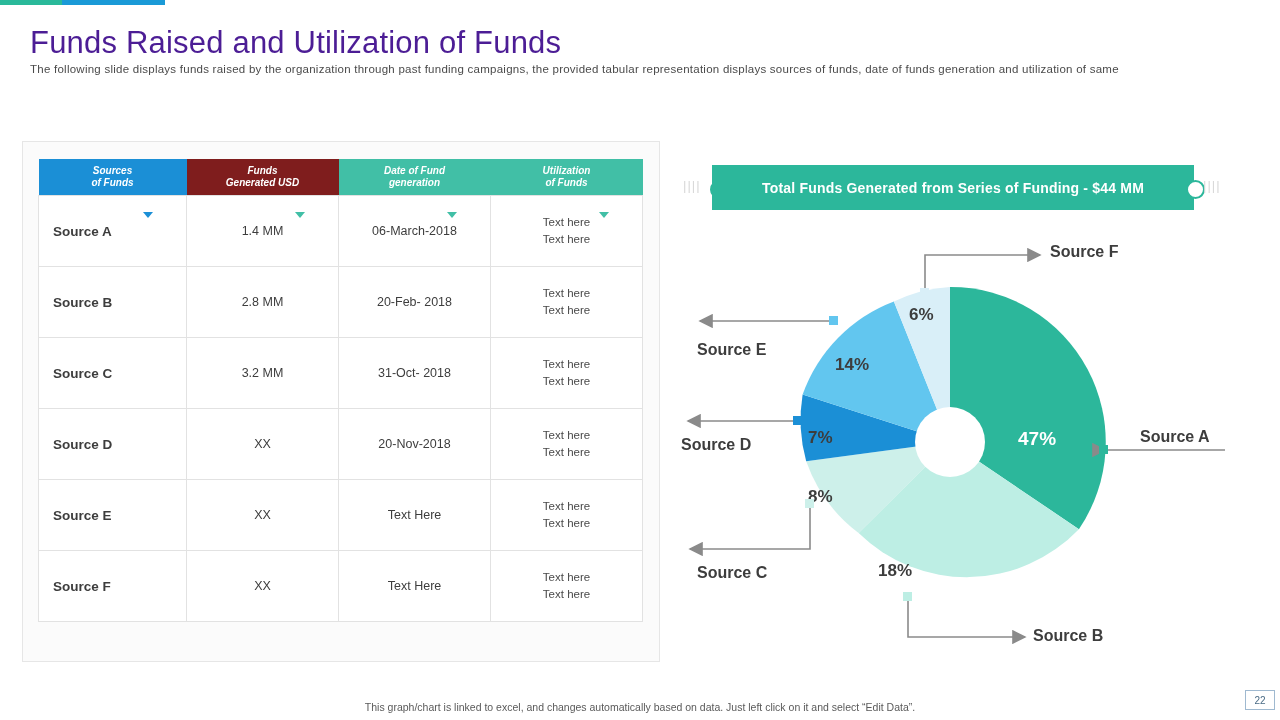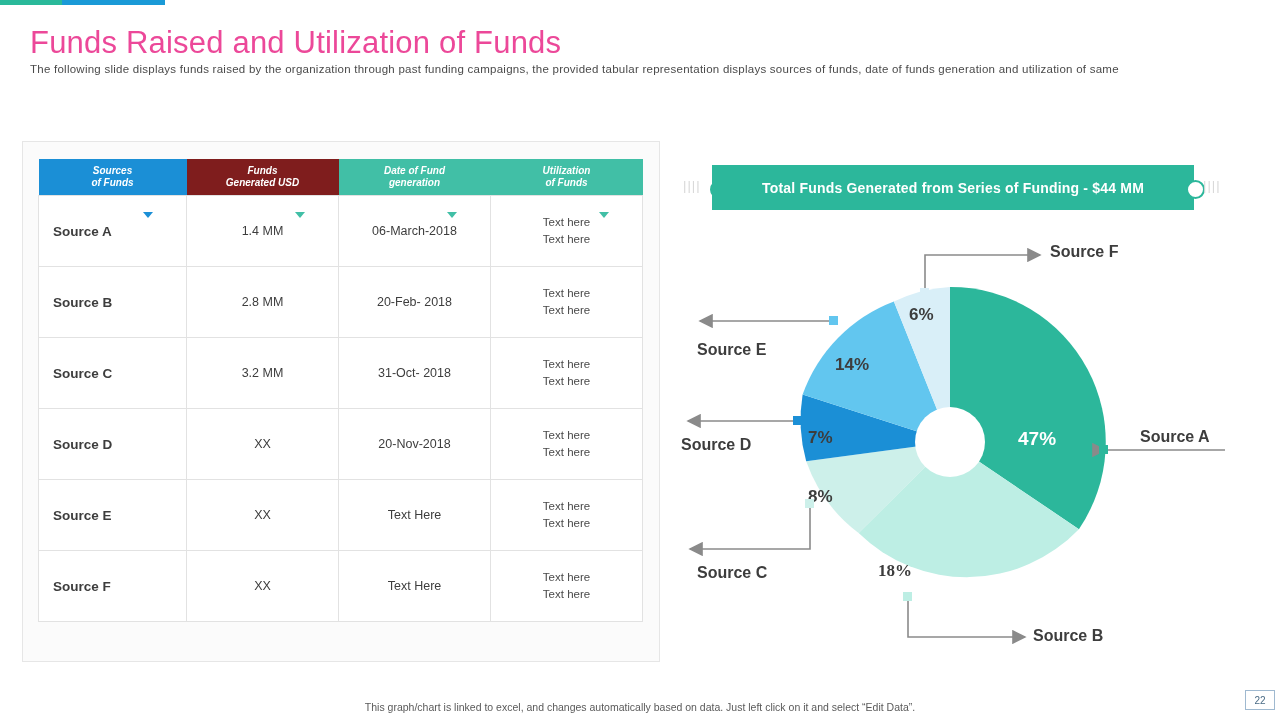--- a/index.html
+++ b/index.html
@@ -9,21 +9,21 @@
     font-family:"Liberation Sans", sans-serif;
     position:relative;
     overflow:hidden;
   }
   .topbar{position:absolute;top:0;left:0;height:5px;width:165px;display:flex;}
   .topbar .seg1{width:62px;height:5px;background:#2ab99a;}
   .topbar .seg2{width:103px;height:5px;background:#1a9ad7;}
 
   .page-title{
     position:absolute;left:30px;top:25px;
-    font-size:31px;color:#ec4899;font-weight:400;letter-spacing:.2px;
+    font-size:31px;color:#4c1d95;font-weight:400;letter-spacing:.2px;
   }
   .subtitle{
     position:absolute;left:30px;top:63px;width:1200px;
     font-size:11.5px;color:#4a4a4a;letter-spacing:.25px;white-space:nowrap;
   }
 
   
   .table-card{
     position:absolute;left:22px;top:141px;width:636px;height:519px;
     background:#fbfbfb;border:1px solid #e6e6e6;
@@ -254,21 +254,21 @@
   <path d="M843,321 L843,321" stroke="#8a8a8a" stroke-width="1.6" fill="none"></path>
   <path d="M838,320 L838,320" stroke="#8a8a8a" stroke-width="1.6" fill="none"></path>
   <path d="M833,319 L833,319" stroke="#8a8a8a" stroke-width="1.6" fill="none"></path>
   <path d="M849,322 L849,322" stroke="#8a8a8a" stroke-width="1.6" fill="none"></path>
   <path d="M834,321 L700,321" stroke="#8a8a8a" stroke-width="1.6" fill="none" marker-end="url(#arw)"></path>
 </svg>
 
 <div class="pie-hole"></div>
 
 <div class="pct big" style="left:1018px;top:428px;">47%</div>
-<div class="pct" style="left:878px;top:561px;font-family:Liberation Serif, serif;">18%</div>
+<div class="pct" style="left:878px;top:561px;">18%</div>
 <div class="pct" style="left:808px;top:487px;">8%</div>
 <div class="pct" style="left:808px;top:428px;">7%</div>
 <div class="pct" style="left:835px;top:355px;">14%</div>
 <div class="pct" style="left:909px;top:305px;">6%</div>
 
 <div class="sq" style="left:1099px;top:445px;background:#2cb79b;"></div>
 <div class="sq" style="left:903px;top:592px;background:#bdeee4;"></div>
 <div class="sq" style="left:805px;top:499px;background:#cdf0ea;"></div>
 <div class="sq" style="left:793px;top:416px;background:#1b8fd6;"></div>
 <div class="sq" style="left:829px;top:316px;background:#62c6ef;"></div>

